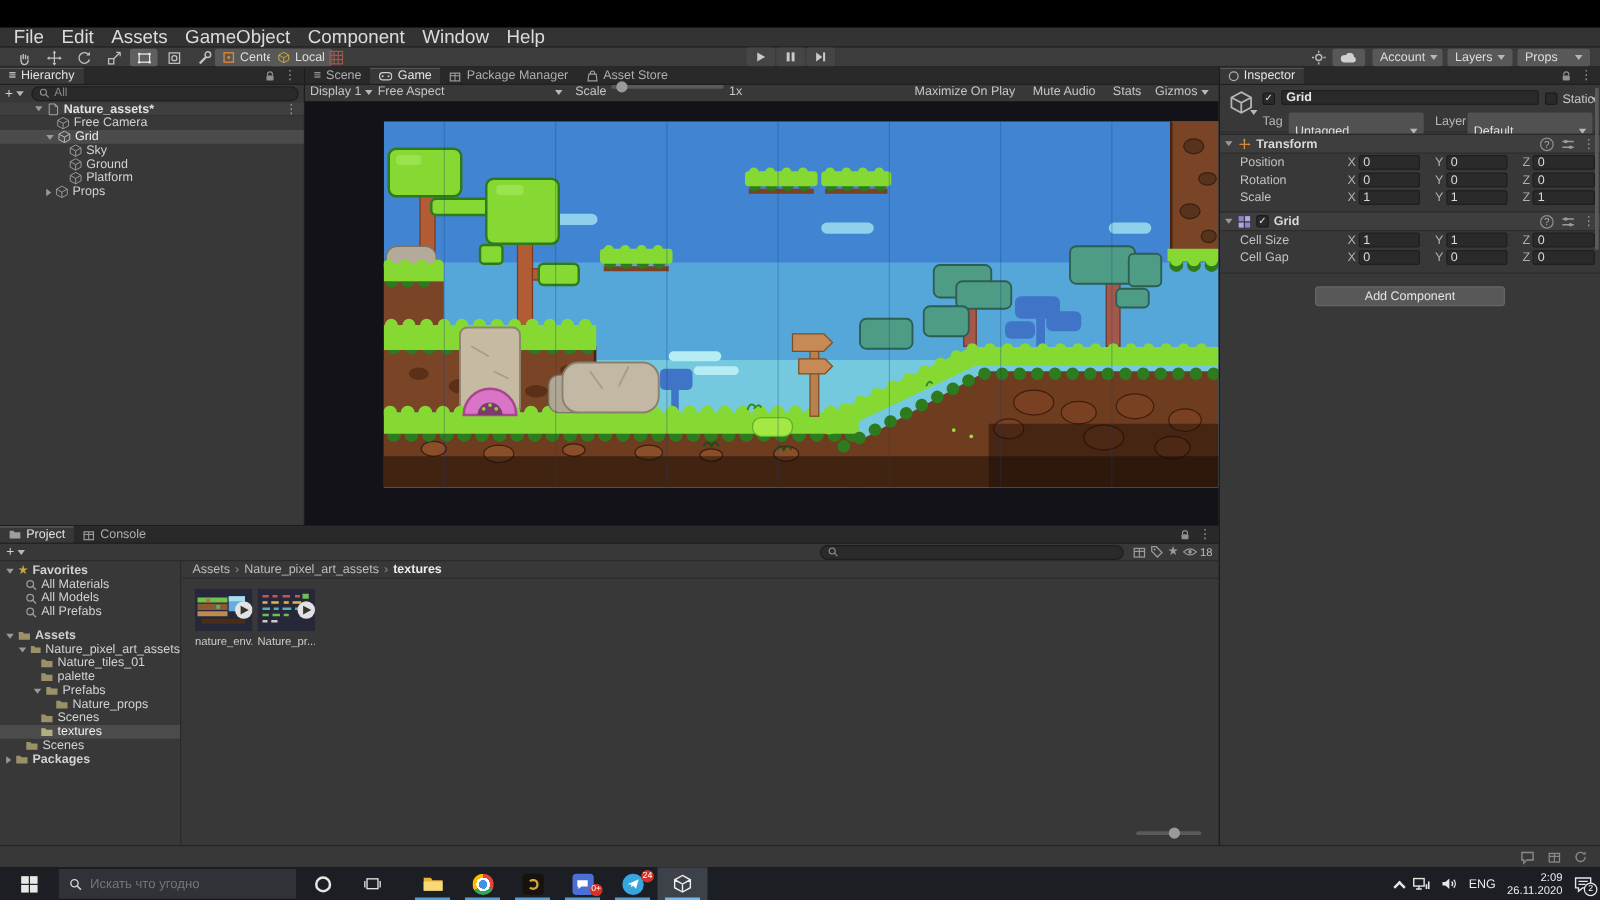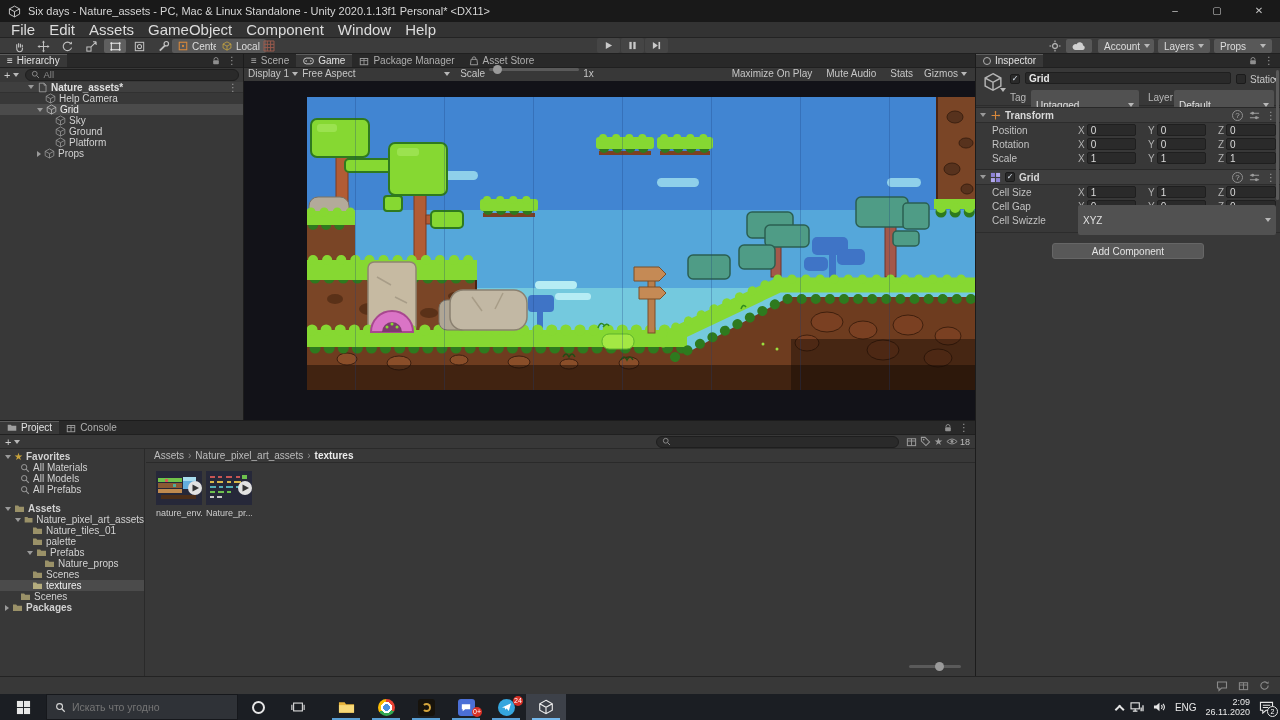--- a/index.html
+++ b/index.html
@@ -115,31 +115,20 @@
         <path d="M1.5 5.5 h9 M6 3 v7.5" stroke="currentColor" stroke-width="1"></path>
       </symbol>
   <symbol id="i-grid9" viewBox="0 0 12 12">
         <path d="M1 1h10v10H1z M1 4.3h10 M1 7.6h10 M4.3 1v10 M7.6 1v10" fill="none" stroke="currentColor" stroke-width="1"></path>
       </symbol>
 </defs>
 </svg>
 
 <div id="screen">
 
-  <div id="titlebar" class="abs">
-    <svg class="ic" width="13" height="13">
-        <use href="#i-cube" color="#cfcfcf"></use>
-      </svg>
-    <span>Six days - Nature_assets - PC, Mac &amp; Linux Standalone - Unity 2020.1.13f1 Personal* &lt;DX11&gt;</span>
-    <span class="wctl">
-      <span>–</span>
-      <span>▢</span>
-      <span>✕</span>
-    </span>
-  </div>
 
   <div id="menubar" class="abs">
     <span class="mi">File</span>
     <span class="mi">Edit</span>
     <span class="mi">Assets</span>
     <span class="mi">GameObject</span>
     <span class="mi">Component</span>
     <span class="mi">Window</span>
     <span class="mi">Help</span>
   </div>
@@ -282,21 +271,21 @@
             <use href="#i-scene" color="#a8a8a8"></use>
           </svg>
         <span style="font-weight:bold;color:#e0e0e0">Nature_assets*</span>
         <span class="kebab" style="margin-left:auto;padding-right:5px">⋮</span>
       </div>
       <div class="row">
         <span class="sp" style="width:42px"></span>
         <svg width="11" height="11">
             <use href="#i-cube" color="#9a9a9a"></use>
           </svg>
-        <span>Help Camera</span>
+        <span>Free Camera</span>
       </div>
       <div class="row sel">
         <span class="sp" style="width:34px"></span>
           <span class="tri-d"></span>
         <svg width="11" height="11">
             <use href="#i-cube" color="#bdbdbd"></use>
           </svg>
         <span style="color:#f0f0f0">Grid</span>
       </div>
       <div class="row">
@@ -713,27 +702,20 @@
           </span>
         <span class="axis">
             <span class="al">Y</span>
             <span class="fld"><span>0</span></span>
           </span>
         <span class="axis">
             <span class="al">Z</span>
             <span class="fld"><span>0</span></span>
           </span>
       </div>
-      <div class="irow">
-        <span class="lbl">Cell Swizzle</span>
-        <div class="drop" style="flex:1">
-            <span>XYZ</span>
-            <span class="caret"></span>
-          </div>
-      </div>
       <div style="height:1px;background:#2c2c2c;margin-top:5px"></div>
       <div style="display:flex;justify-content:center;margin-top:10px">
         <div style="width:152px;height:16px;background:#585858;border:1px solid #666;border-radius:3px;display:flex;align-items:center;justify-content:center;color:#e4e4e4">
             <span>Add Component</span>
           </div>
       </div>
     </div>
     <div style="position:absolute;right:1px;top:16px;width:3px;height:130px;background:#5a5a5a;border-radius:2px"></div>
   </div>
 

